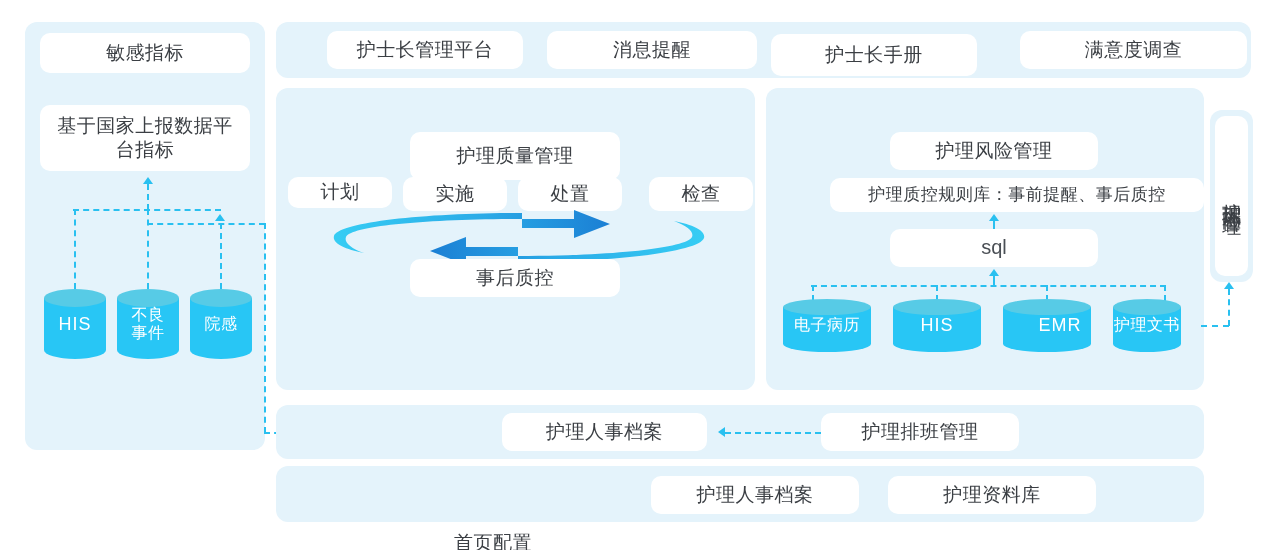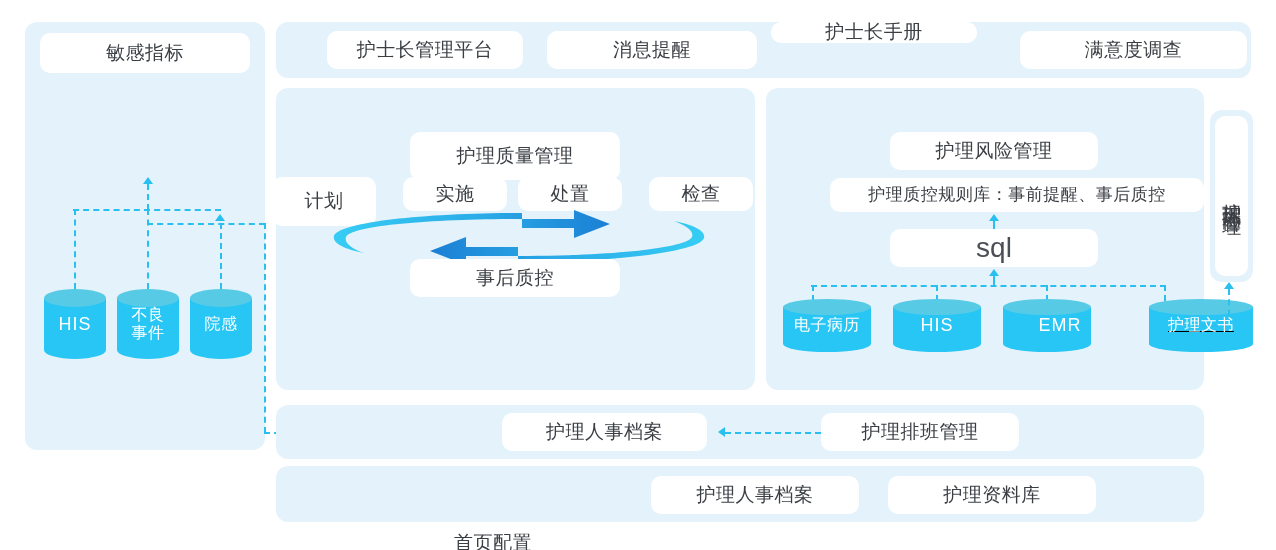--- a/index.html
+++ b/index.html
@@ -28,21 +28,21 @@
     justify-content: center;
     text-align: center;
     color: #3b3f44;
     font-size: 19px;
     line-height: 1.28;
     letter-spacing: .5px;
     white-space: nowrap;
   }
   .card.two-line { white-space: normal; }
   .card.small { font-size: 17px; margin-left: 24px; }
-  .card.sql { font-size: 28px; color: #4a4f55; letter-spacing: 0; }
+  .card.sql { font-size: 20px; color: #4a4f55; letter-spacing: 0; }
 
   .card.vertical {
     writing-mode: vertical-rl;
     white-space: nowrap;
     letter-spacing: 3px;
     font-size: 19px;
   }
 
   
   .cyl {
@@ -103,20 +103,21 @@
 </style>
 </head>
 <body>
 
 <div id="root">
 
   <div class="panel" style="left:25px; top:22px; width:240px; height:428px;"></div>
 
   <div class="card" style="left:40px; top:33px; width:210px; height:40px;">敏感指标</div>
 
+  <div class="card two-line" style="left:40px; top:105px; width:210px; height:66px; padding:0 14px;">基于国家上报数据平台指标</div>
 
   <div class="arrow-up" style="left:143px; top:177px;"></div>
   <div class="dv" style="left:147px; top:184px; height:26px;"></div>
 
   <div class="dh" style="left:73px; top:209px; width:148px;"></div>
 
   <div class="dh" style="left:147px; top:223px; width:118px;"></div>
   <div class="arrow-up" style="left:215px; top:214px;"></div>
 
   <div class="dv" style="left:74px; top:209px; height:80px;"></div>
@@ -145,28 +146,28 @@
     <div class="bottom"></div>
     <div class="body"></div>
     <div class="top"></div>
     <div class="label sm">院感</div>
   </div>
 
   <div class="panel" style="left:276px; top:22px; width:975px; height:56px;"></div>
 
   <div class="card" style="left:327px; top:31px; width:196px; height:38px;">护士长管理平台</div>
   <div class="card" style="left:547px; top:31px; width:210px; height:38px;">消息提醒</div>
-  <div class="card" style="left:771px; top:22px; width:206px; height:21px;">护士长手册</div>
+  <div class="card" style="left:771px; top:34px; width:206px; height:42px;">护士长手册</div>
   <div class="card" style="left:1020px; top:31px; width:227px; height:38px;">满意度调查</div>
 
   <div class="panel" style="left:276px; top:88px; width:479px; height:302px;"></div>
 
   <div class="card" style="left:410px; top:132px; width:210px; height:48px;">护理质量管理</div>
 
-  <div class="card" style="left:272px; top:177px; width:104px; height:49px;">计划</div>
+  <div class="card" style="left:288px; top:177px; width:104px; height:31px;">计划</div>
   <div class="card" style="left:403px; top:177px; width:104px; height:34px;">实施</div>
   <div class="card" style="left:518px; top:177px; width:104px; height:34px;">处置</div>
   <div class="card" style="left:633px; top:177px; width:104px; height:34px;margin-left:16px;">检查</div>
 
   <svg class="cycle" style="left:322px; top:206px;" width="390" height="62" viewBox="0 0 390 62">
     <defs>
       <linearGradient id="gTop" x1="0" y1="0" x2="1" y2="0">
         <stop offset="0%" stop-color="#36cdf4"></stop>
         <stop offset="55%" stop-color="#2aaae7"></stop>
         <stop offset="100%" stop-color="#1b7fd4"></stop>
@@ -220,21 +221,21 @@
     <div class="label en">HIS</div>
   </div>
 
   <div class="cyl" style="left:1003px; top:299px; width:88px; height:53px;padding-left:26px;">
     <div class="bottom" style="height:16px;"></div>
     <div class="body" style="top:8px;bottom:8px;"></div>
     <div class="top" style="height:16px;"></div>
     <div class="label en">EMR</div>
   </div>
 
-  <div class="cyl" style="left:1149px; top:299px; width:104px; height:53px;text-decoration:underline;">
+  <div class="cyl" style="left:1113px; top:299px; width:68px; height:53px;">
     <div class="bottom" style="height:16px;"></div>
     <div class="body" style="top:8px;bottom:8px;"></div>
     <div class="top" style="height:16px;"></div>
     <div class="label sm">护理文书</div>
   </div>
 
   <div class="dh" style="left:1201px; top:325px; width:28px;"></div>
   <div class="dv" style="left:1228px; top:289px; height:37px;"></div>
   <div class="arrow-up" style="left:1224px; top:282px;"></div>
 

